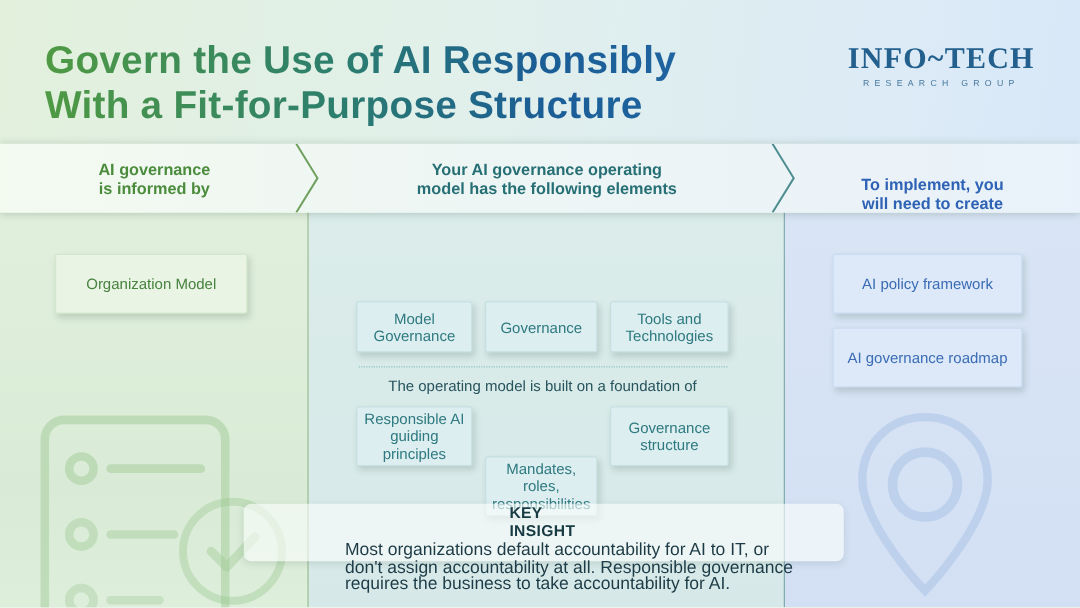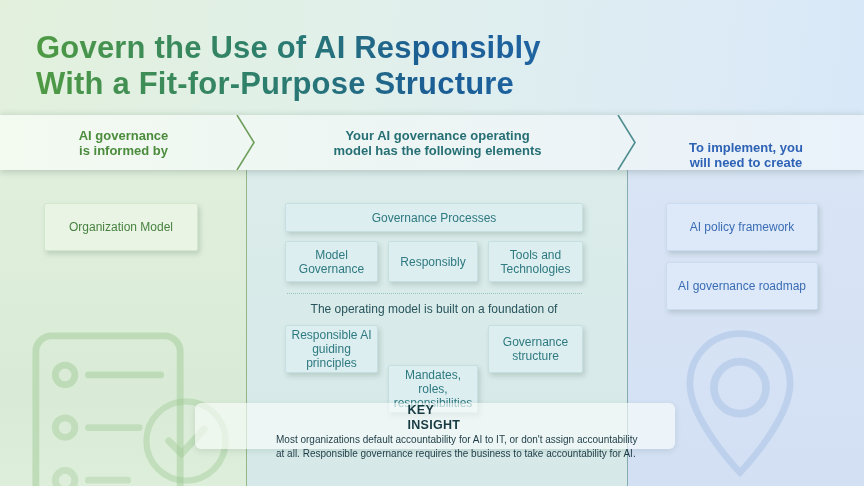--- a/index.html
+++ b/index.html
@@ -106,33 +106,37 @@
     position: absolute; left: 195px; top: 403px; width: 480px; height: 46px;
     background: rgba(250, 253, 251, 0.62); border-radius: 6px;
     box-shadow: 0 2px 6px rgba(70,100,85,0.15);
     display: flex; align-items: center; z-index: 4; flex-direction: column;
   }
   .ki-label {
     width: 72px; margin-left: 17px; font-size: 12.5px; font-weight: 700;
     color: #173a43; line-height: 15px; letter-spacing: 0.3px;
   }
   .ki-text {
-    width: 362px; margin-left: 44px; font-size: 10px; line-height: 13.5px;
+    width: 362px; margin-left: 44px; font-size: 14px; line-height: 13.5px;
     color: #1d3b46;
   }
 </style>
 </head>
 <body>
 
 <div class="slide">
 
   <div class="top-banner">
     <div class="title">
       <div>Govern the Use of AI Responsibly</div>
       <div>With a Fit-for-Purpose Structure</div>
+    </div>
+    <div class="logo">
+      <div class="logo-word">INFO~TECH</div>
+      <div class="logo-sub">RESEARCH GROUP</div>
     </div>
   </div>
 
   <svg class="wm wm-checklist" width="156" height="160" viewBox="0 0 160 164" fill="none">
     <rect x="6" y="6" width="148" height="190" rx="16" stroke="#9cc791" stroke-width="7" opacity="0.45"></rect>
     <circle cx="36" cy="46" r="10" stroke="#9cc791" stroke-width="7" opacity="0.45"></circle>
     <line x1="60" y1="46" x2="134" y2="46" stroke="#9cc791" stroke-width="7" stroke-linecap="round" opacity="0.45"></line>
     <circle cx="36" cy="100" r="10" stroke="#9cc791" stroke-width="7" opacity="0.40"></circle>
     <line x1="60" y1="100" x2="112" y2="100" stroke="#9cc791" stroke-width="7" stroke-linecap="round" opacity="0.40"></line>
     <circle cx="36" cy="154" r="10" stroke="#9cc791" stroke-width="7" opacity="0.35"></circle>
@@ -174,23 +178,22 @@
     <svg class="chev a2" viewBox="0 0 24 55" fill="none">
       <polyline points="2,0 19,27.5 2,55" stroke="#4e8d90" stroke-width="1.6"></polyline>
     </svg>
   </div>
 
   <div class="col col1">
     <div class="box gbox g1">Organization Model</div>
   </div>
 
   <div class="col col2">
-    <div class="box tbox proc">Governance Processes</div>
     <div class="box tbox e1">Model Governance</div>
-    <div class="box tbox e2">Responsibly</div>
+    <div class="box tbox e2">Governance</div>
     <div class="box tbox e3">Tools and Technologies</div>
     <div class="dotted-sep"></div>
     <div class="foundation">The operating model is built on a foundation of</div>
     <div class="box tbox f1">Responsible AI guiding principles</div>
     <div class="box tbox f2">Mandates, roles, responsibilities</div>
     <div class="box tbox f3">Governance structure</div>
   </div>
 
   <div class="col col3">
     <div class="box bbox b1">AI policy framework</div>

